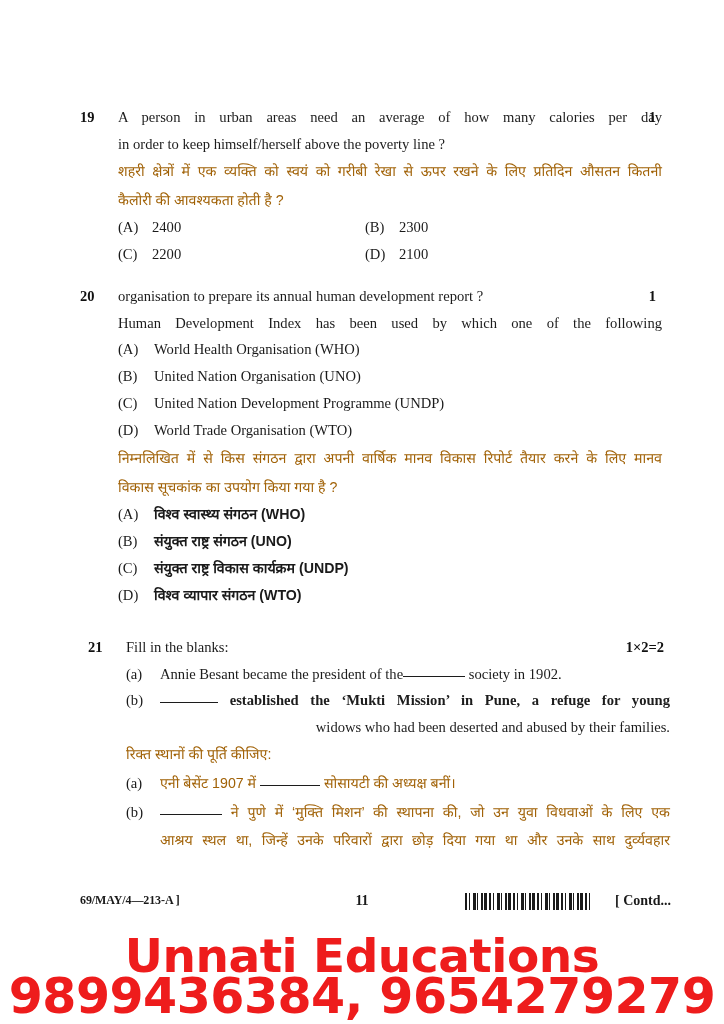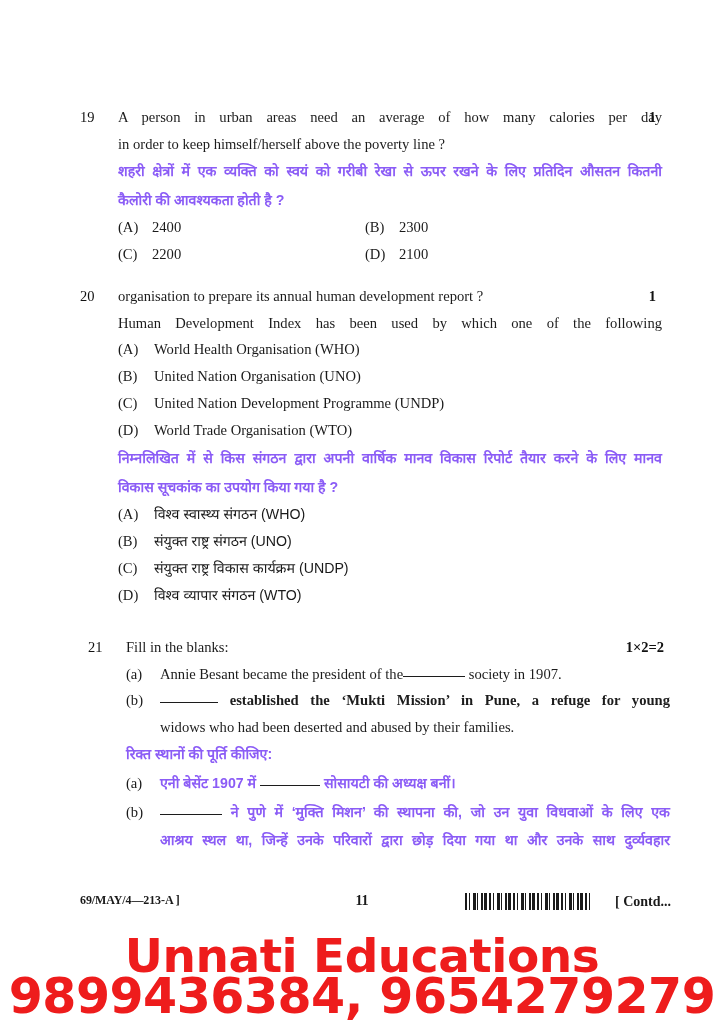--- a/index.html
+++ b/index.html
@@ -26,21 +26,21 @@
   
   .q-block {
     position: relative;
     margin: 0;
   }
   .q-num {
     position: absolute;
     left: 80px;
     top: 0;
     width: 30px;
-    font-weight: normal;
+    font-weight: bold;
     font-size: 14.5px;
     line-height: 26px;
     color: #111;
   }
   .q-marks {
     position: absolute;
     right: 68px;
     top: 0;
     font-weight: bold;
     font-size: 14.5px;
@@ -65,22 +65,21 @@
     text-align: justify;
     text-align-last: justify;
   }
   .ln.last {
     text-align-last: left;
   }
   .hi {
     font-family: "Liberation Sans", "DejaVu Sans", sans-serif;
     font-size: 14.2px;
     line-height: 28.6px;
-    color: #8b5cf6;
-    font-weight: bold;
+    color: #a16207;
   }
   .hi.justify {
     white-space: normal;
     text-align: justify;
     text-align-last: justify;
   }
   .hi.last {
     text-align-last: left;
   }
 
@@ -103,20 +102,21 @@
   .opt .val {
     white-space: nowrap;
   }
   .opt.half {
     width: 247px;
     flex: 0 0 247px;
   }
   .opt.hindi .val {
     font-family: "Liberation Sans", "DejaVu Sans", sans-serif;
     font-size: 14.2px;
+    font-weight: bold;
   }
   .opt.wide .tag {
     width: 36px;
     flex: 0 0 36px;
   }
 
   
   .sub {
     display: flex;
     align-items: flex-start;
@@ -171,21 +171,20 @@
     width: 724px;
     text-align: center;
     font-weight: bold;
     font-size: 14px;
   }
   .footer-right {
     position: absolute;
     right: 53px;
     top: 0;
     display: flex;
-    align-items: center;
     gap: 22px;
   }
   .barcode {
     width: 128px;
     height: 17px;
     background-image:
       repeating-linear-gradient(90deg,
         #1a1a1a 0px, #1a1a1a 2px, #ffffff 2px, #ffffff 4px,
         #1a1a1a 4px, #1a1a1a 5px, #ffffff 5px, #ffffff 8px,
         #1a1a1a 8px, #1a1a1a 11px, #ffffff 11px, #ffffff 12px,
@@ -308,29 +307,29 @@
 
     <div class="q-block" style="position:absolute; left:8px; top:634px; width:724px;">
       <div class="q-num">21</div>
       <div class="q-marks">1×2=2</div>
       <div class="q-body">
         <div class="ln">Fill in the blanks:</div>
 
         <div class="sub">
           <span class="tag">(a)</span>
           <span class="txt">
-            <span class="ln justify" style="white-space:normal;"><span>Annie Besant became the president of the</span><span class="blank w1"></span> <span>society in 1907.</span></span>
+            <span class="ln justify" style="white-space:normal;"><span>Annie Besant became the president of the</span><span class="blank w1"></span> <span>society in 1902.</span></span>
           </span>
         </div>
 
         <div class="sub">
           <span class="tag">(b)</span>
           <span class="txt">
             <span class="ln justify" style="white-space:normal; display:block;font-weight:bold;"><span class="blank w2"></span> <span>established the ‘Mukti Mission’ in Pune, a refuge for young</span></span>
-            <span class="ln" style="display:block;">widows who had been deserted and abused by their families.</span>
+            <span class="ln" style="display:block;text-align:right;">widows who had been deserted and abused by their families.</span>
           </span>
         </div>
 
         <div class="hi">रिक्त स्थानों की पूर्ति कीजिए:</div>
 
         <div class="sub hindi">
           <span class="tag">(a)</span>
           <span class="txt">
             <span class="hi" style="display:block;"><span>एनी बेसेंट 1907 में</span> <span class="blank w3"></span> <span>सोसायटी की अध्यक्ष बनीं।</span></span>
           </span>

